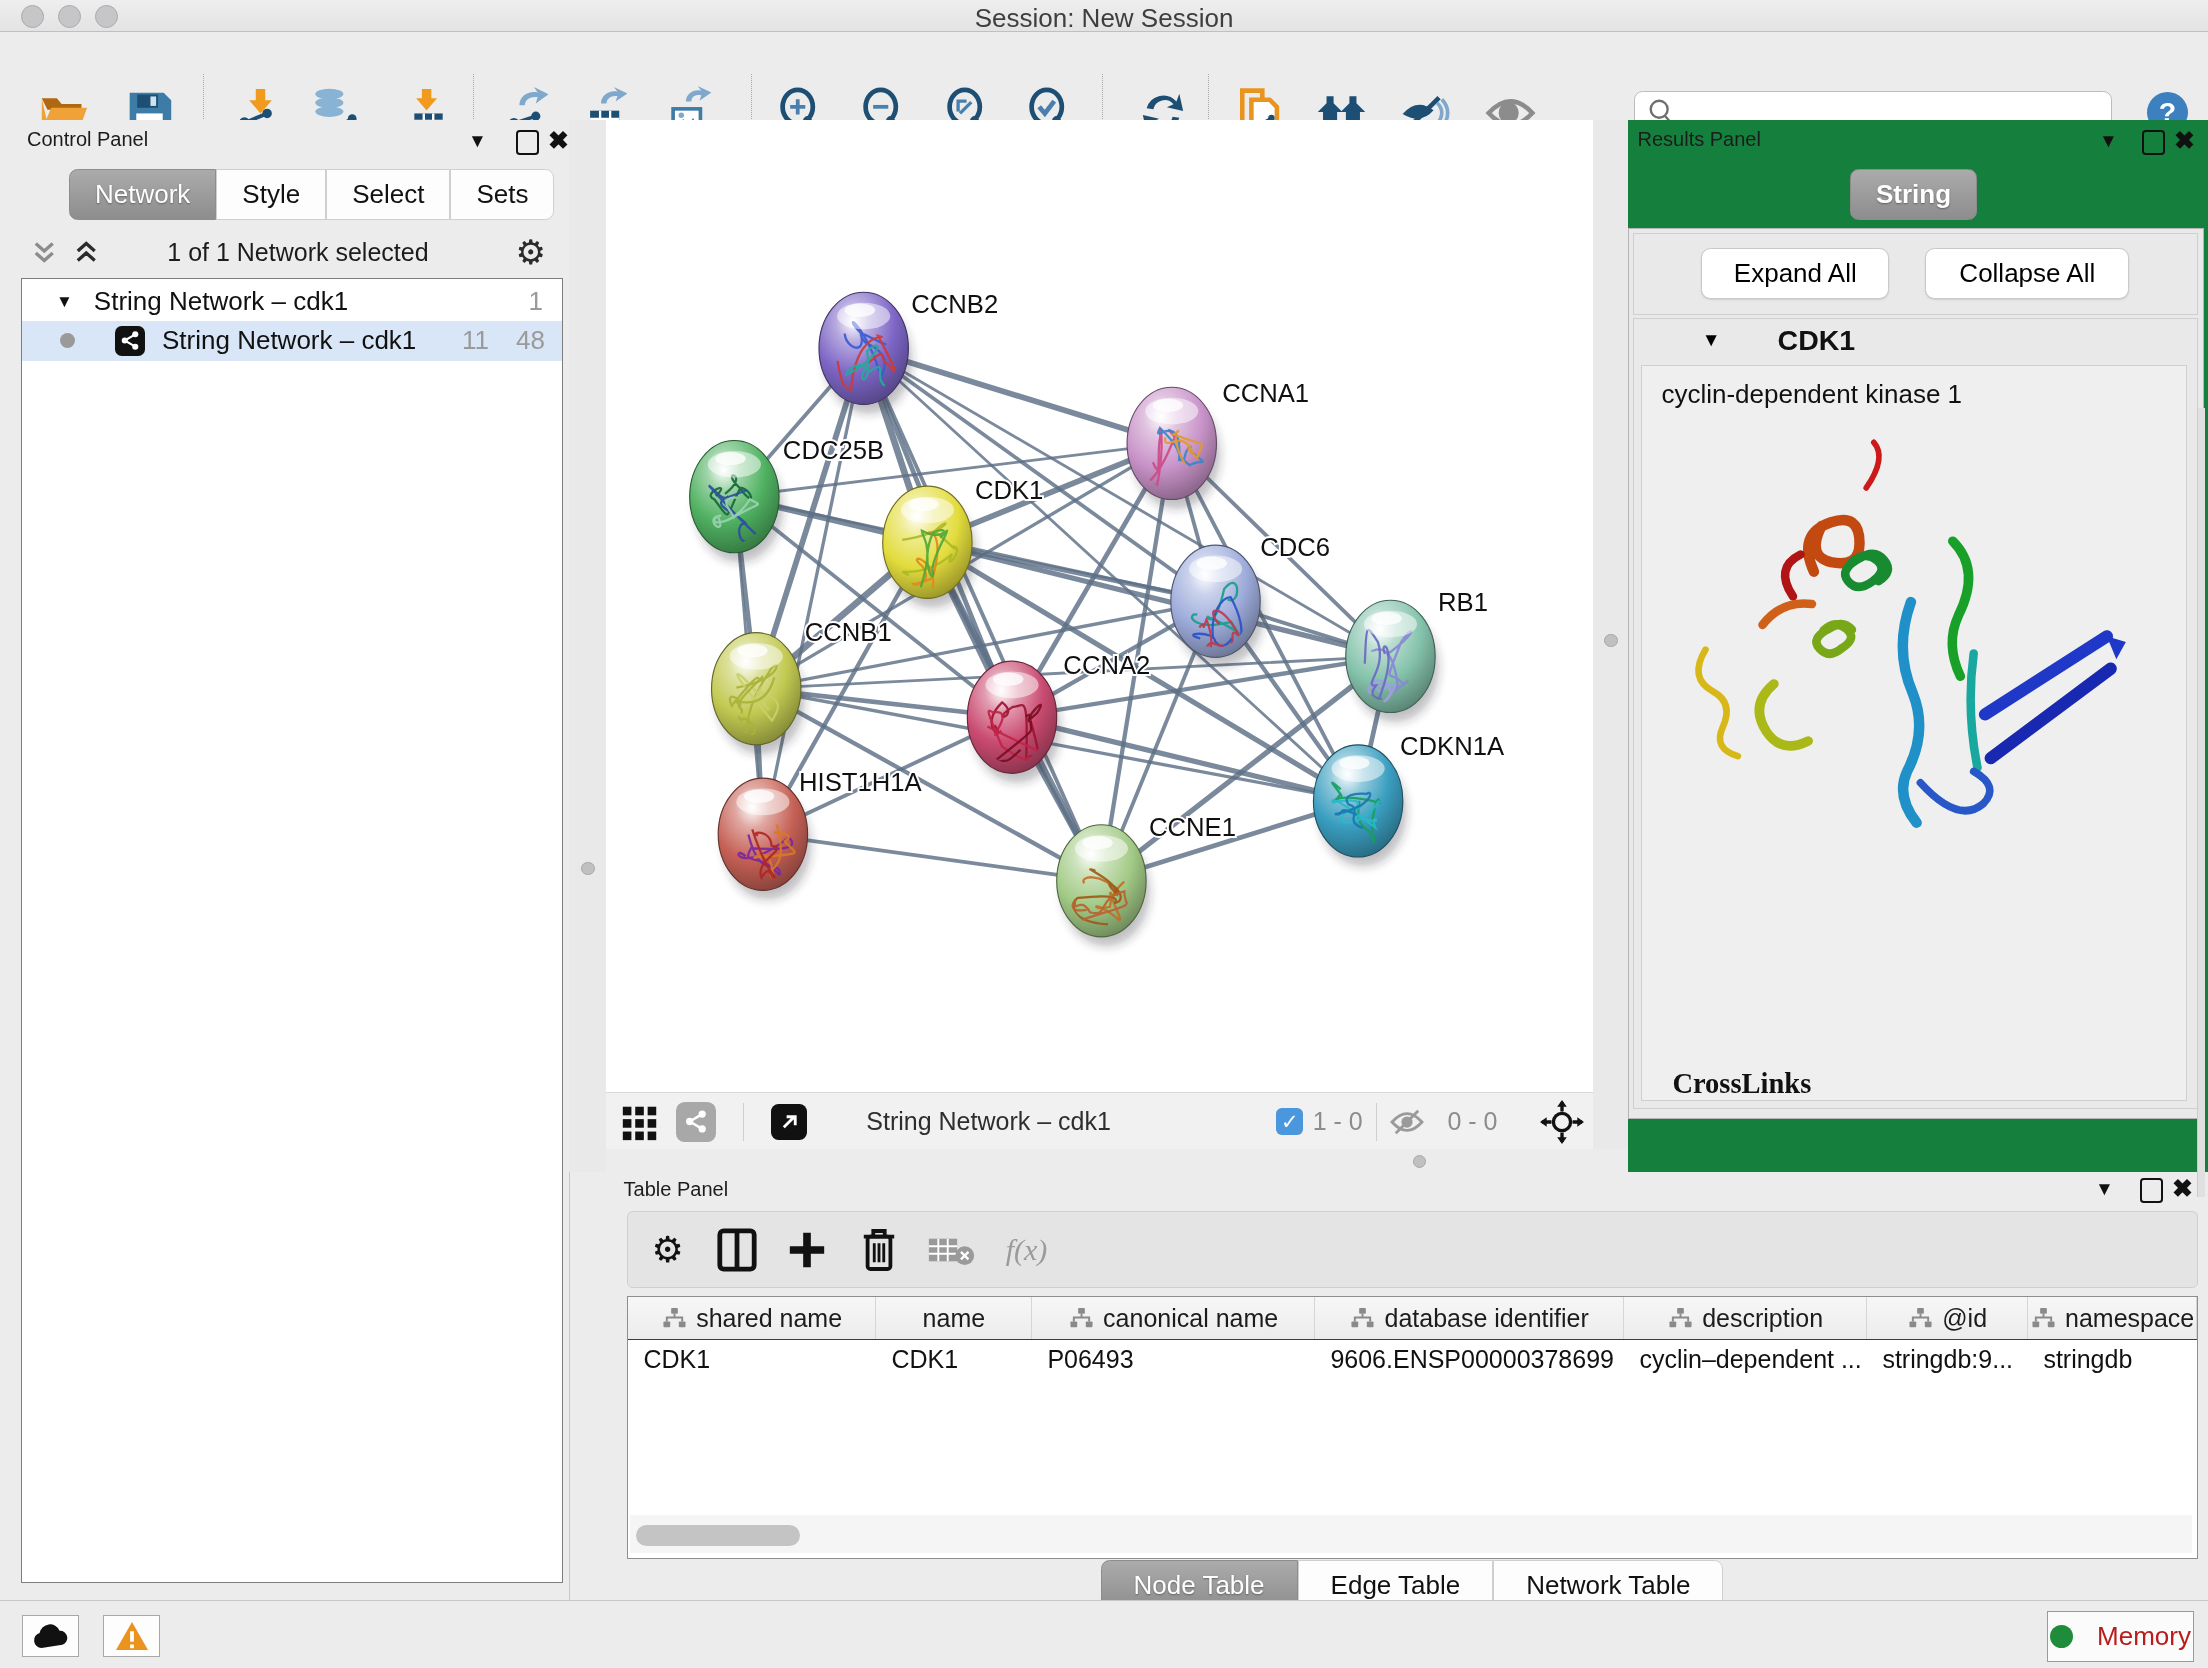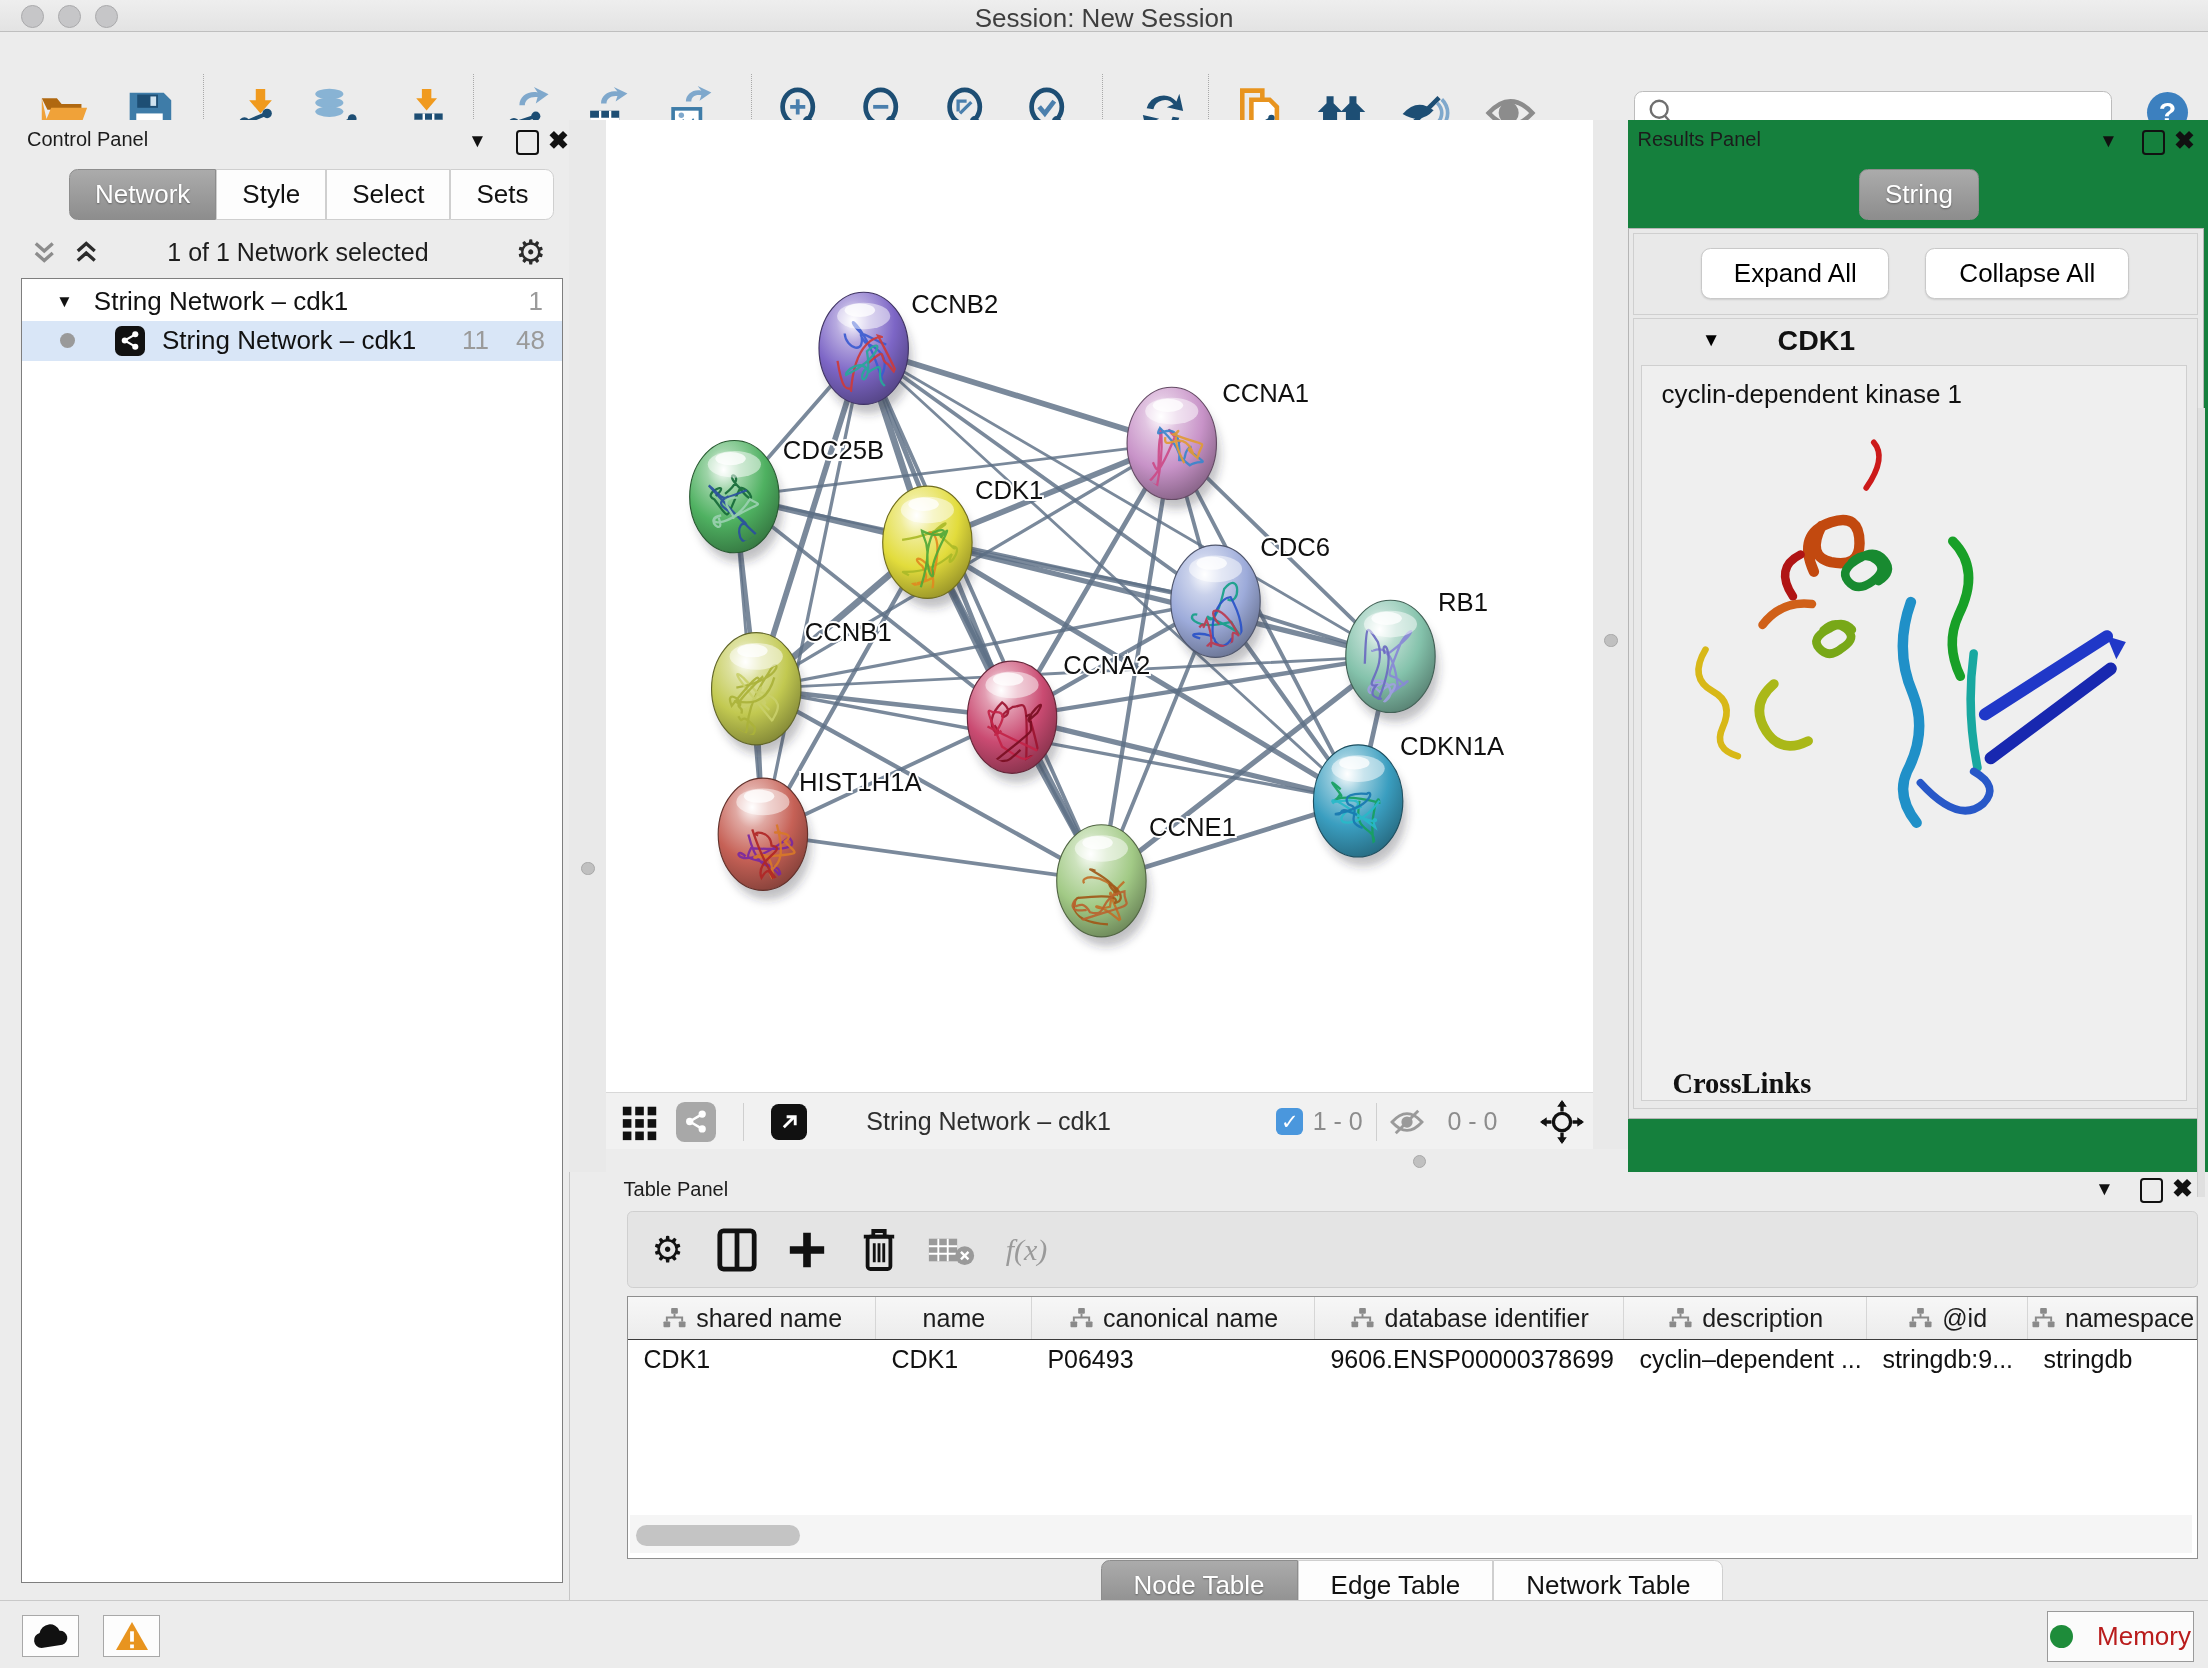--- a/index.html
+++ b/index.html
@@ -40,21 +40,21 @@
   #net-gutter-r{left:1593px;top:120px;width:35px;height:1052px;background:#e9e9e9;}
   #network-canvas{left:606px;top:120px;width:987px;height:972px;background:#ffffff;}
   #net-footer{left:606px;top:1092px;width:987px;height:57px;background:#f1f1f1;border-top:1px solid #d8d8d8;display:flex;align-items:center;}
   #net-footer .ftitle{font-size:25px;color:#2e2e2e;}
   #net-footer .cnt{font-size:25px;color:#8c8c8c;}
   .grip{width:11.4px;height:11.4px;border-radius:50%;background:#c0c0c0;border:1px solid #a8a8a8;}
   #h-splitter{left:606px;top:1149px;width:1603px;height:23px;background:#ececec;}
   .chk{width:27px;height:27px;border-radius:5.7px;background:#4a97dd;color:#fff;font-size:21px;display:flex;align-items:center;justify-content:center;}
   
   #results-panel{left:1628px;top:120px;width:580px;height:1052px;background:#15803d;}
-  #rp-tab{left:231px;top:49px;}
+  #rp-tab{left:222px;top:49px;font-weight:bold;}
   #rp-tab .tab{border-radius:8.6px;}
   #rp-outer{left:0;top:108px;width:574px;height:889px;background:#e9e9e9;border:1.9px solid #b5b5b5;}
   #rp-buttons{left:3.8px;top:3.8px;width:563px;height:80px;border:1px solid #cfcfcf;display:flex;align-items:center;justify-content:center;gap:36px;}
   .rp-btn{height:49px;border:1px solid #c9c9c9;background:#ffffff;border-radius:9.5px;font-size:26px;display:flex;align-items:center;justify-content:center;box-shadow:0 1px 1.9px rgba(0,0,0,.12);}
   #rp-section{left:3.8px;top:89px;width:563px;height:789px;border:1px solid #cfcfcf;}
   #rp-sec-head{left:0;top:0;width:100%;height:42px;display:flex;align-items:center;}
   #rp-gene{font-size:28.5px;font-weight:bold;color:#111;margin-left:57px;}
   #rp-inner{left:7.6px;top:46px;width:544px;height:734px;background:#efefef;border:1px solid #cfcfcf;overflow:hidden;}
   #rp-desc{font-size:26px;color:#111;margin:13.3px 0 0 19px;}
   #crosslinks-title{font-family:"Liberation Serif",serif;font-weight:bold;font-size:28.5px;color:#111;left:30px;top:702px;}

